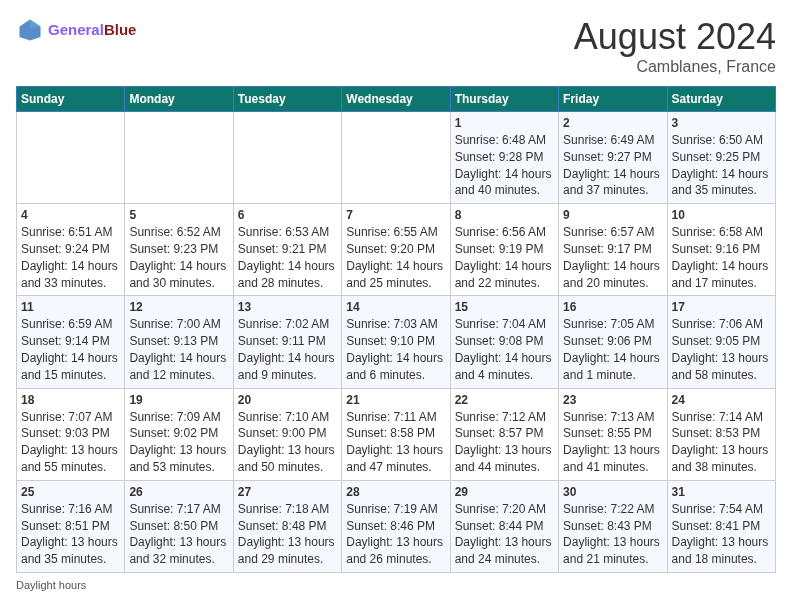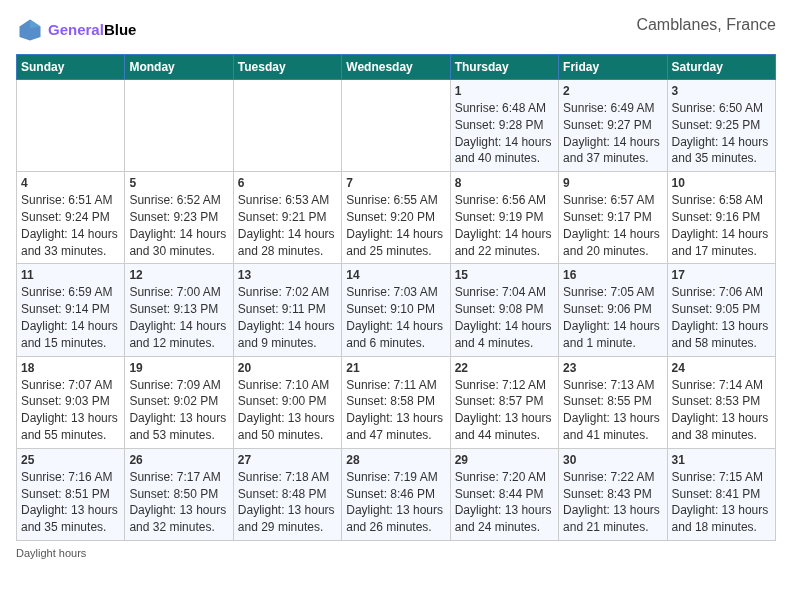--- a/index.html
+++ b/index.html
@@ -15,21 +15,21 @@
       justify-content: space-between;
       align-items: flex-start;
       margin-bottom: 10px;
     }
     .logo {
       display: flex;
       align-items: center;
       gap: 4px;
     }
     .logo-text-general { font-size: 15px; font-weight: bold; color: #8b5cf6; }
-    .logo-text-blue { font-size: 15px; font-weight: bold; color: #000000; }
+    .logo-text-blue { font-size: 15px; font-weight: bold; color: #7f1d1d; }
     .logo-icon {
       width: 28px;
       height: 28px;
     }
     .title-block { text-align: right; }
     .title-month { font-size: 36px; color: #333; font-weight: normal; }
     .title-location { font-size: 16px; color: #555; }
 
     table {
       width: 100%;
@@ -91,20 +91,21 @@
       <polygon points="16,4 28,12 28,24 16,28 4,24 4,12" fill="#3a7abf" opacity="0.85"></polygon>
       <polygon points="16,4 28,12 16,14" fill="#5a9fd4"></polygon>
     </svg>
     <div>
       <div style="line-height:1.1">
         <span class="logo-text-general">General</span><span class="logo-text-blue">Blue</span>
       </div>
     </div>
   </div>
   <div class="title-block">
+    <div class="title-month">August 2024</div>
     <div class="title-location">Camblanes, France</div>
   </div>
 </div>
 
 <table>
   <thead>
     <tr>
     <th>Sunday</th>
         <th>Monday</th>
         <th>Tuesday</th>
@@ -333,21 +334,21 @@
         </td>
         <td>
           <span class="day-number">30</span>
           <div class="day-info" style="white-space: pre-line;">Sunrise: 7:22 AM
 Sunset: 8:43 PM
 Daylight: 13 hours
 and 21 minutes.</div>
         </td>
         <td>
           <span class="day-number">31</span>
-          <div class="day-info" style="white-space: pre-line;">Sunrise: 7:15 AM
+          <div class="day-info" style="white-space: pre-line;">Sunrise: 7:54 AM
 Sunset: 8:41 PM
 Daylight: 13 hours
 and 18 minutes.</div>
         </td>
       </tr>
     </tbody>
 </table>
 
 <div class="footer-note">
   <span>Daylight hours</span>

